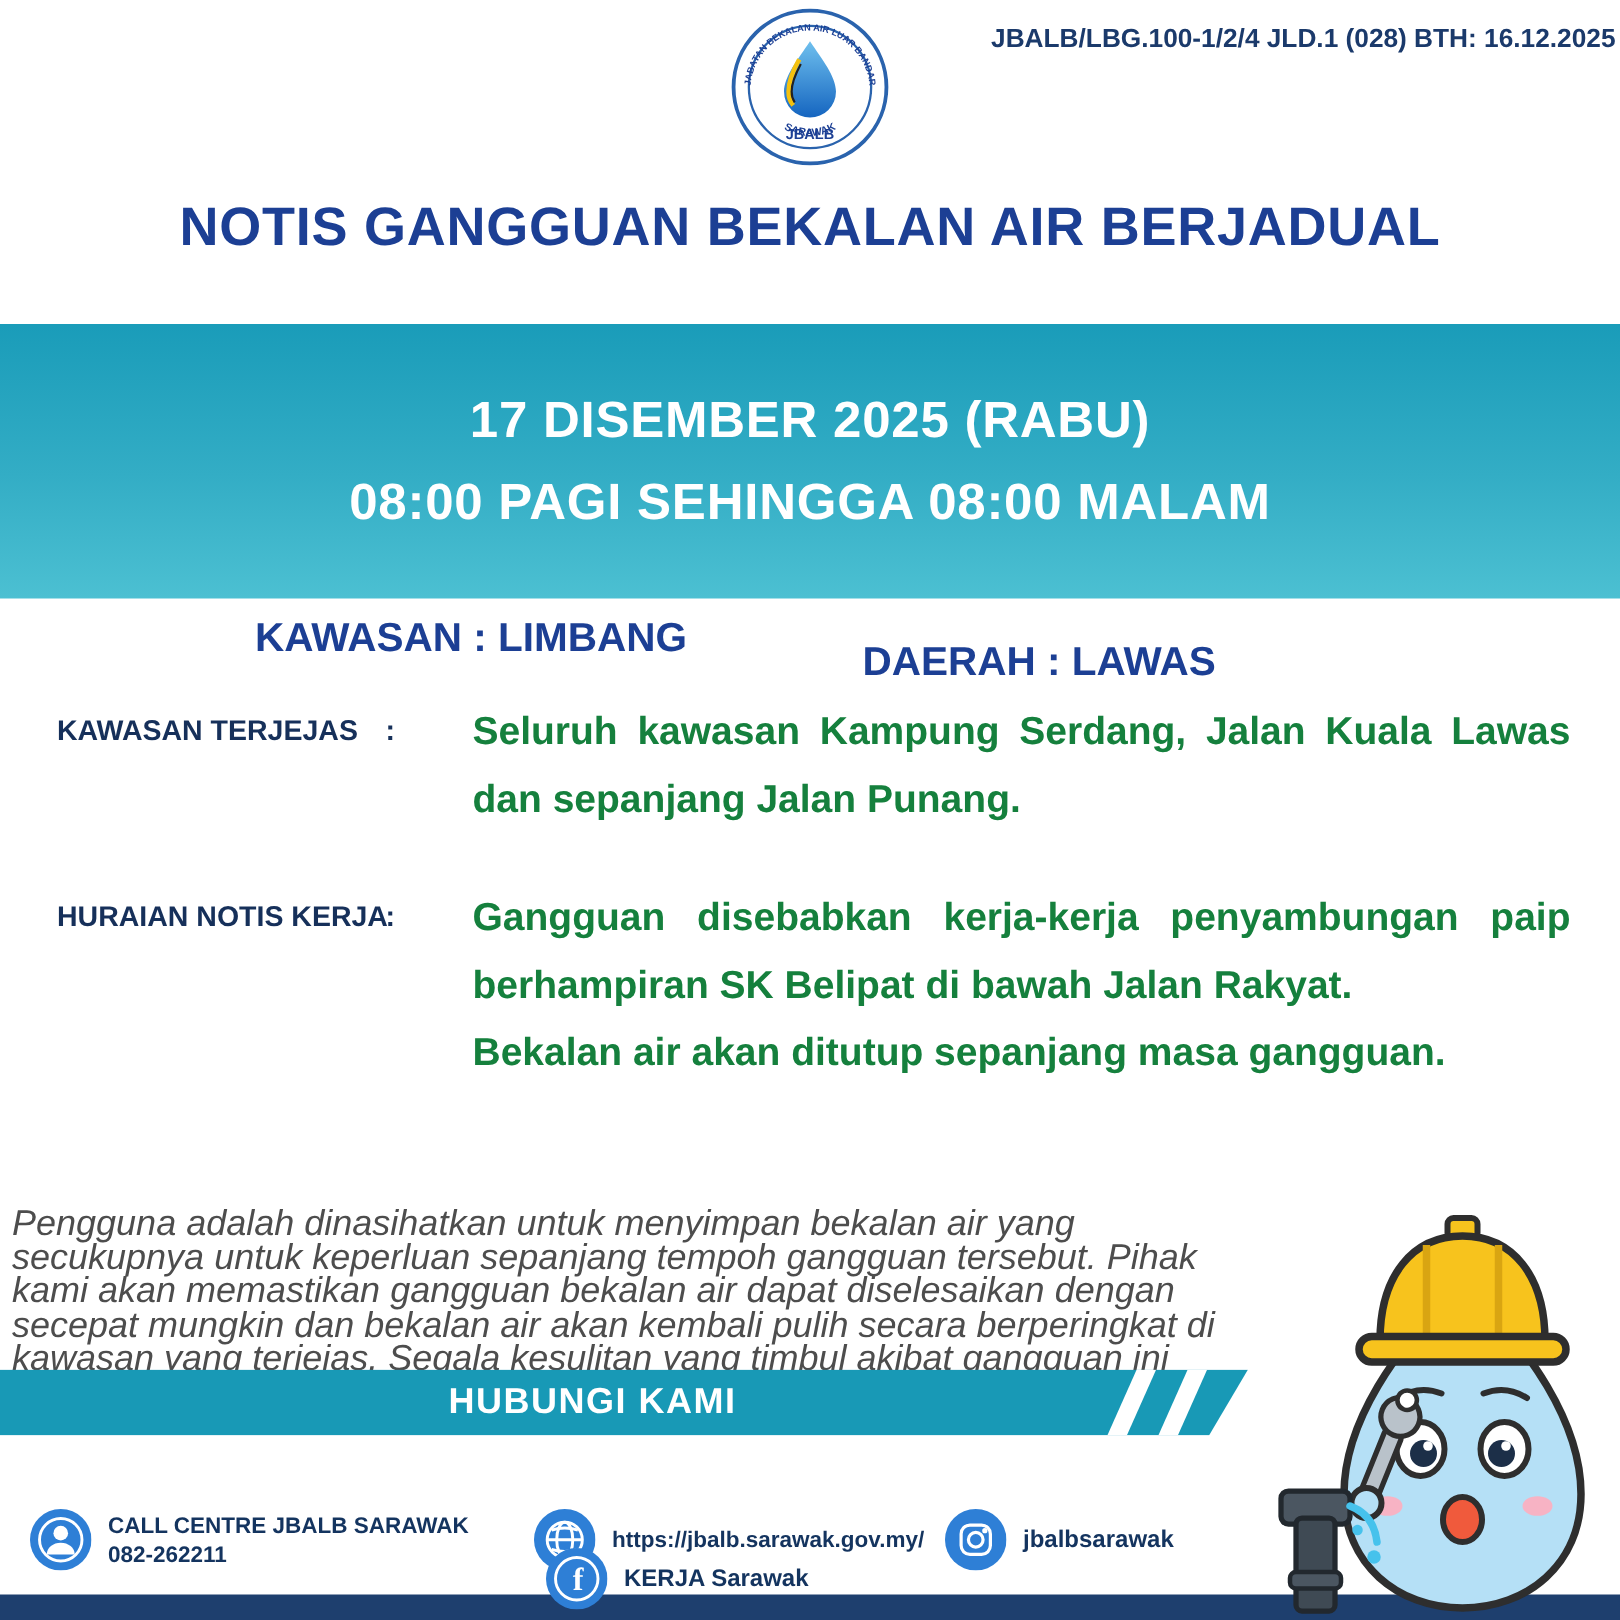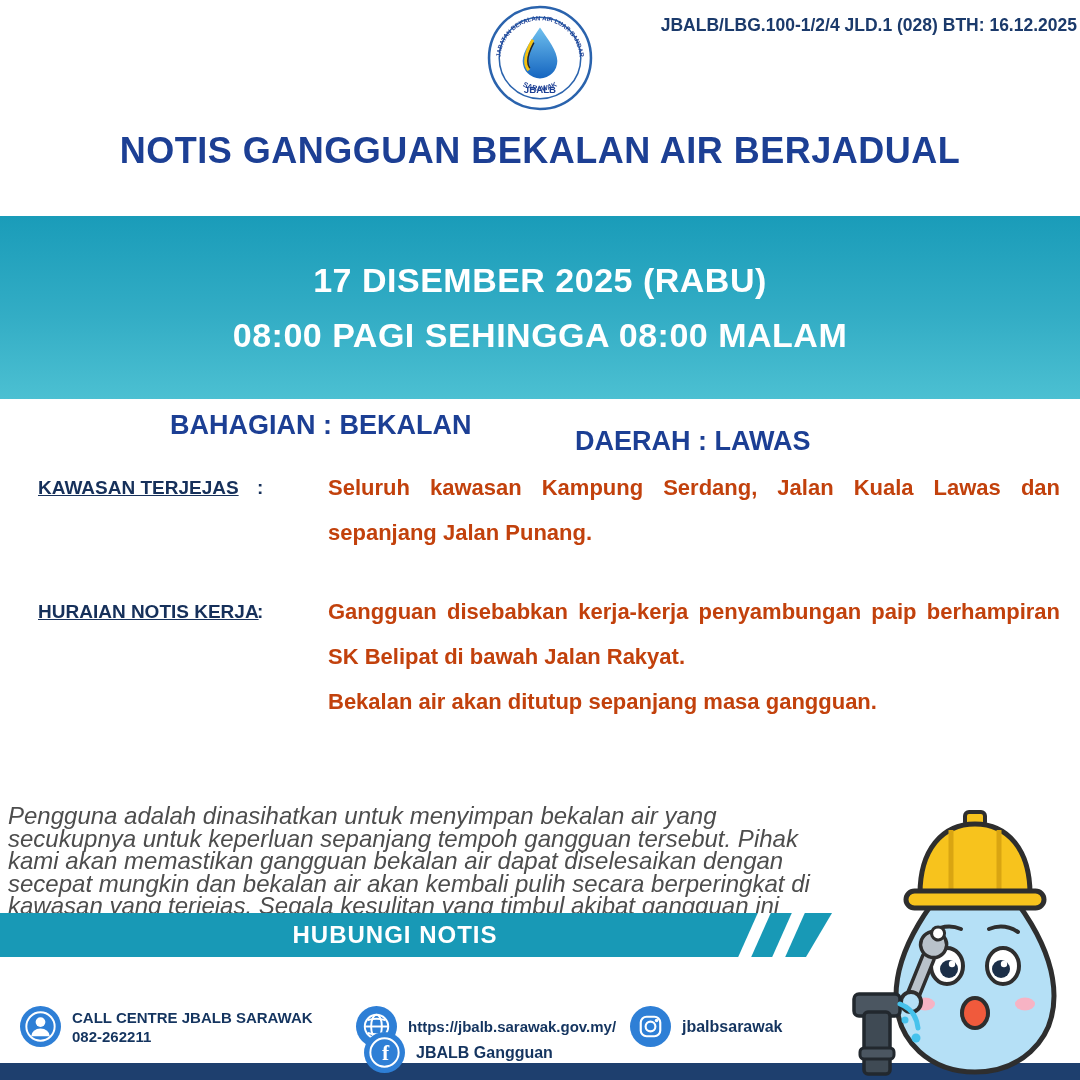--- a/index.html
+++ b/index.html
@@ -16,24 +16,24 @@
            font-size:36px; font-weight:800; color:#1c3f94; letter-spacing:0.5px; }
 
   .banner { position:absolute; top:187px; left:0; width:1080px; height:183px;
             background:linear-gradient(180deg,#1a9cb9 0%,#33adc5 55%,#4cc0d2 100%);
             display:flex; flex-direction:column; align-items:center; justify-content:center; gap:16px;margin-top:29px; }
   .banner-line { color:#fff; font-size:34px; font-weight:800; letter-spacing:0.5px; }
 
   .loc-bahagian { position:absolute; top:410px; left:170px; font-size:27px; font-weight:800; color:#1c3f94; }
   .loc-daerah   { position:absolute; top:410px; left:575px; font-size:27px; font-weight:800; color:#1c3f94;margin-top:16px; }
 
-  .dlabel { position:absolute; left:38px;  font-size:19px; font-weight:700; color:#16305a;text-decoration:underline; }
+  .dlabel { position:absolute; left:38px;  font-size:19px; font-weight:700; color:#16305a; }
   .dcolon { position:absolute; left:257px; font-size:19px; font-weight:700; color:#16305a; }
-  .dtext  { position:absolute; left:328px; width:732px; font-size:22px; font-weight:700;
-            color:#c2410c; text-align:justify; line-height:45px; }
+  .dtext  { position:absolute; left:315px; width:732px; font-size:26px; font-weight:700;
+            color:#15803d; text-align:justify; line-height:45px; }
   .dtext p { margin:0; }
   .k-label,.k-colon { top:477px; }
   .k-text { top:465px; }
   .h-label,.h-colon { top:601px; }
   .h-text { top:589px; }
 
   .disclaimer { position:absolute; top:805px; left:8px; width:842px; font-size:24px;
                 font-style:italic; color:#4d4d4d; line-height:22.5px; }
 
   .contact-bar { position:absolute; top:913px; left:0; width:832px; height:44px; background:#1899b6;
@@ -91,38 +91,38 @@
     </svg>
   </div>
 
   <h1 class="title">NOTIS GANGGUAN BEKALAN AIR BERJADUAL</h1>
 
   <div class="banner">
     <div class="banner-line">17 DISEMBER 2025 (RABU)</div>
     <div class="banner-line">08:00 PAGI SEHINGGA 08:00 MALAM</div>
   </div>
 
-  <div class="loc-bahagian">BAHAGIAN : BEKALAN</div>
+  <div class="loc-bahagian">KAWASAN : LIMBANG</div>
   <div class="loc-daerah">DAERAH : LAWAS</div>
 
   <div class="dlabel k-label">KAWASAN TERJEJAS</div>
   <div class="dcolon k-colon">:</div>
   <div class="dtext k-text">Seluruh kawasan Kampung Serdang, Jalan Kuala Lawas dan sepanjang Jalan Punang.</div>
 
   <div class="dlabel h-label">HURAIAN NOTIS KERJA</div>
   <div class="dcolon h-colon">:</div>
   <div class="dtext h-text">
     <p>Gangguan disebabkan kerja-kerja penyambungan paip berhampiran SK Belipat di bawah Jalan Rakyat.</p>
     <p>Bekalan air akan ditutup sepanjang masa gangguan.</p>
   </div>
 
   <p class="disclaimer">Pengguna adalah dinasihatkan untuk menyimpan bekalan air yang secukupnya untuk keperluan sepanjang tempoh gangguan tersebut. Pihak kami akan memastikan gangguan bekalan air dapat diselesaikan dengan secepat mungkin dan bekalan air akan kembali pulih secara berperingkat di kawasan yang terjejas. Segala kesulitan yang timbul akibat gangguan ini adalah sangat dikesali.</p>
 
   <div class="contact-bar">
-    <span class="bar-label">HUBUNGI NOTIS</span>
+    <span class="bar-label">HUBUNGI KAMI</span>
     <div class="stripe s1"></div>
     <div class="stripe s2"></div>
   </div>
 
   <div class="ci ci-call">
     <svg class="ci-icon" viewBox="0 0 42 42">
       <circle cx="21" cy="21" r="21" fill="#2e7fd6"></circle>
       <circle cx="21" cy="21" r="14.5" fill="none" stroke="#fff" stroke-width="2"></circle>
       <circle cx="21" cy="16.5" r="5" fill="#fff"></circle>
       <path d="M11.5 31 a9.5 8 0 0 1 19 0 Z" fill="#fff"></path>
@@ -153,21 +153,21 @@
     </svg>
     <div class="ci-text">https://jbalb.sarawak.gov.my/</div>
   </div>
 
   <div class="ci ci-fb">
     <svg class="ci-icon" viewBox="0 0 42 42">
       <circle cx="21" cy="21" r="21" fill="#2e7fd6"></circle>
       <circle cx="21" cy="21" r="14.5" fill="none" stroke="#fff" stroke-width="2"></circle>
       <text x="22" y="29" text-anchor="middle" font-size="22" font-weight="bold" fill="#fff" font-family="Liberation Serif, serif">f</text>
     </svg>
-    <div class="ci-text">JBALB Gangguan</div>
+    <div class="ci-text">KERJA Sarawak</div>
   </div>
 
   <div class="footer-bar"></div>
 
   <div class="mascot">
     <svg viewBox="0 0 232 282" width="232" height="282">
 
       <path d="M127 55 C172 102 206 150 206 198 C206 245 170 274 127 274 C84 274 48 245 48 198 C48 150 82 102 127 55 Z" fill="#b5e0f6" stroke="#2e2e2e" stroke-width="5"></path>
 
       <g>

